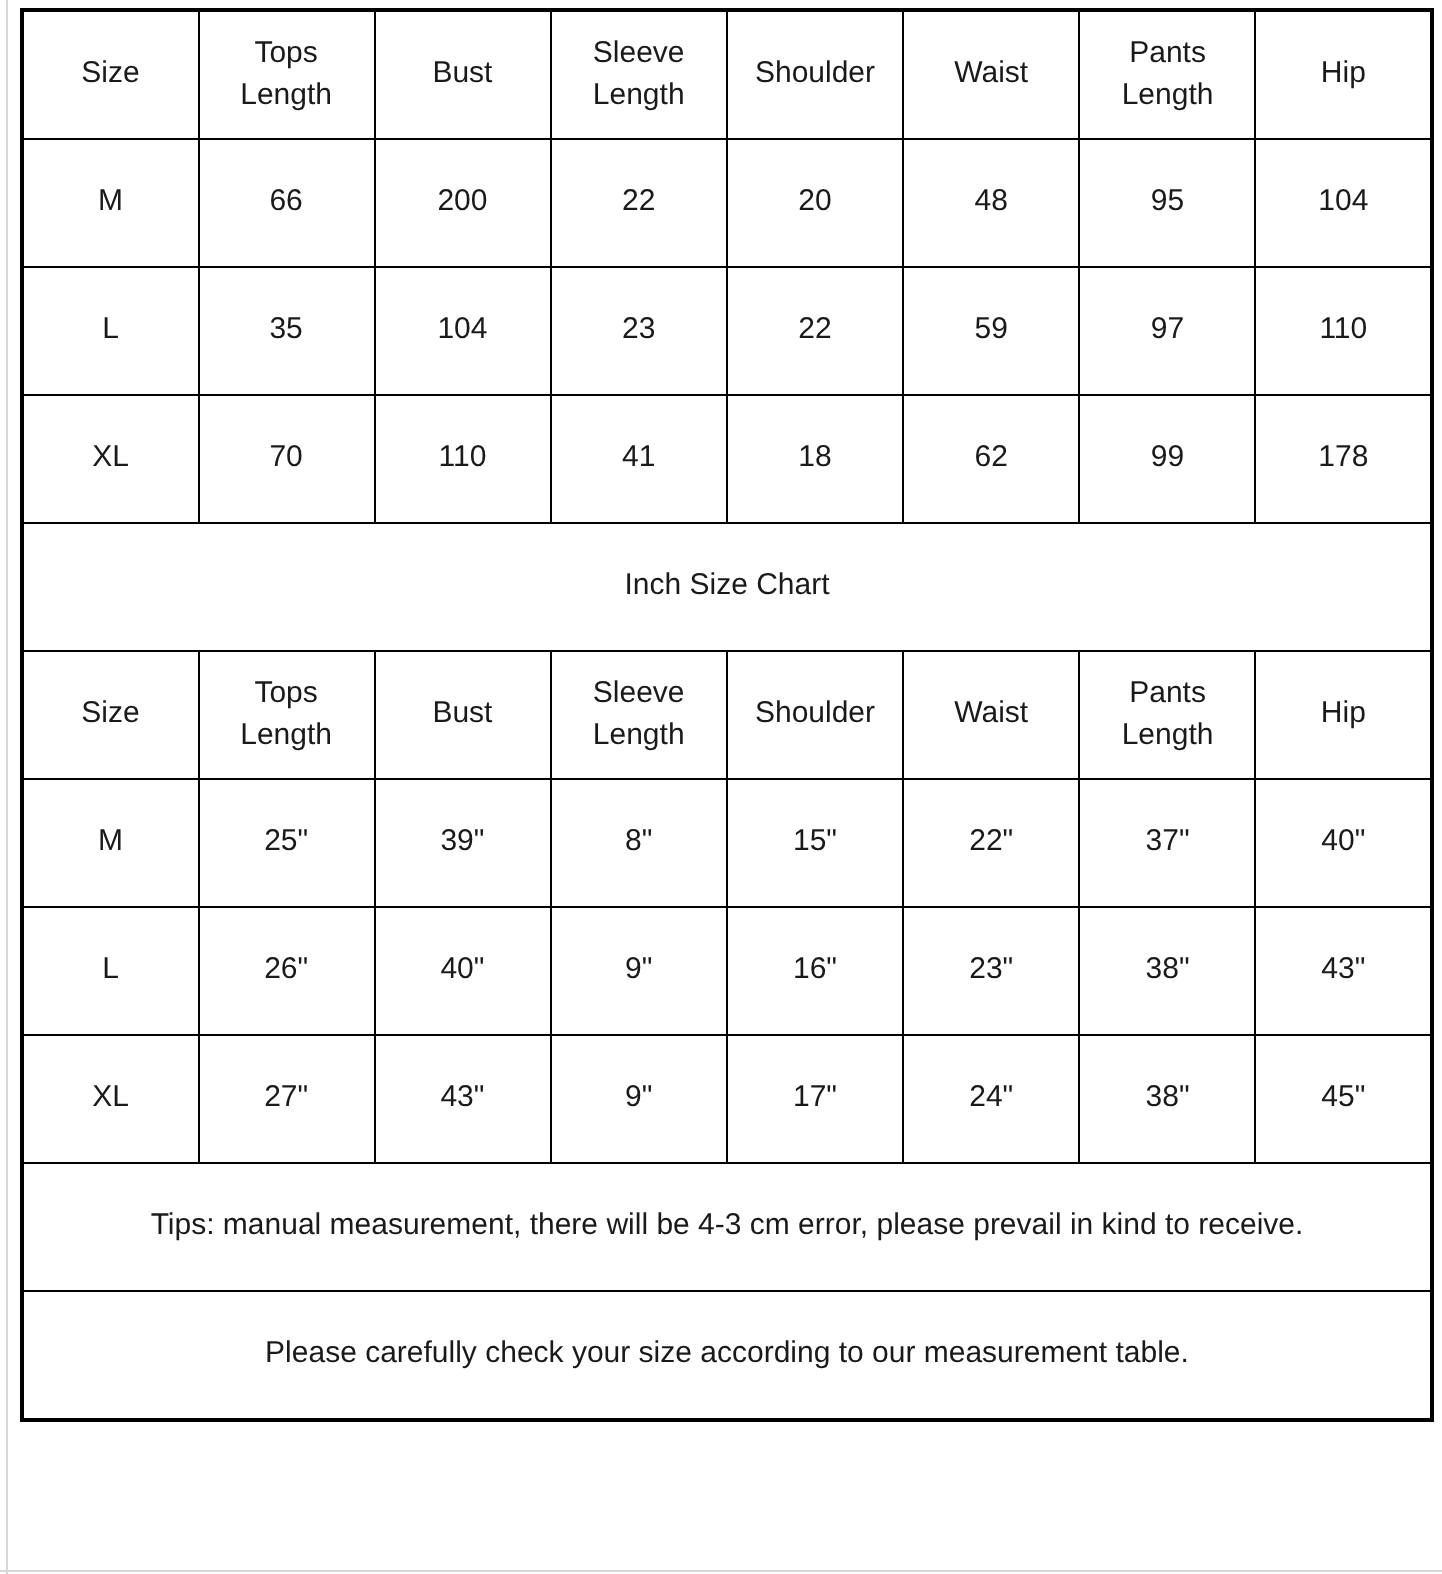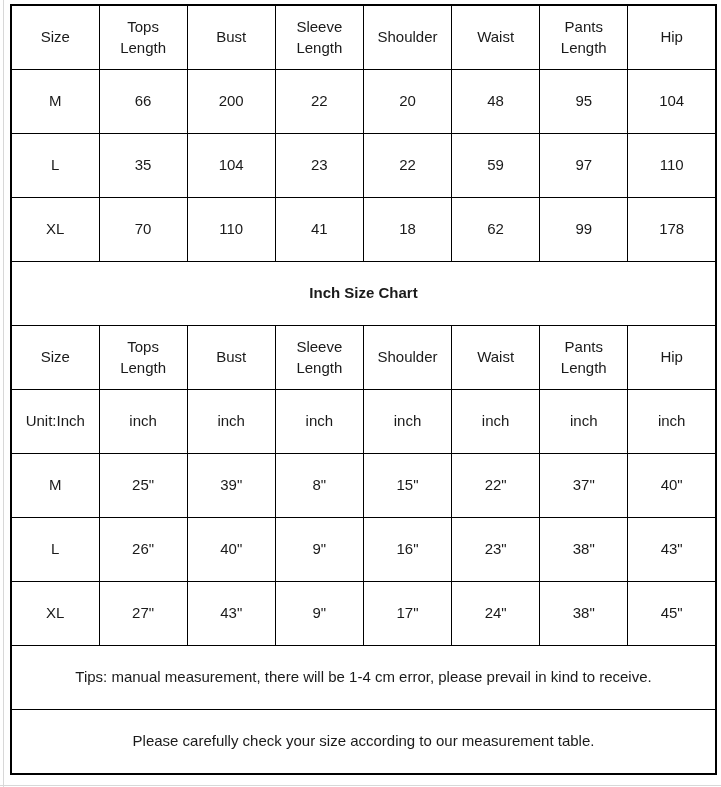--- a/index.html
+++ b/index.html
@@ -38,21 +38,21 @@
     text-align:center;
     vertical-align:middle;
     font-size:15px;
     line-height:1.35;
     padding:2px 4px;
     background:#FFFFFF;
     overflow:hidden;
   }
   td.hdr{background:var(--header-bg);}
   td.gray{background:var(--alt-bg);}
-  td.title-cell{font-size:16px;background:#FFFFFF;font-weight:bold;}
+  td.title-cell{font-size:16px;background:#FFFFFF;}
   td.note-cell{
     text-align:left;
     font-size:16px;
     padding-left:19px;
     background:#FFFFFF;
   }
 </style>
 </head>
 <body>
 
@@ -123,30 +123,20 @@
       <td class="hdr">Size</td>
       <td class="hdr">Tops Length</td>
       <td class="hdr">Bust</td>
       <td class="hdr">Sleeve Length</td>
       <td class="hdr">Shoulder</td>
       <td class="hdr">Waist</td>
       <td class="hdr">Pants Length</td>
       <td class="hdr">Hip</td>
     </tr>
 
-    <tr>
-      <td class="hdr">Unit:Inch</td>
-      <td class="hdr">inch</td>
-      <td class="hdr">inch</td>
-      <td class="hdr">inch</td>
-      <td class="hdr">inch</td>
-      <td class="hdr">inch</td>
-      <td class="hdr">inch</td>
-      <td class="hdr">inch</td>
-    </tr>
 
     <tr>
       <td>M</td>
       <td>25"</td>
       <td>39"</td>
       <td>8"</td>
       <td>15"</td>
       <td>22"</td>
       <td>37"</td>
       <td>40"</td>
@@ -166,19 +156,19 @@
       <td>27"</td>
       <td>43"</td>
       <td>9"</td>
       <td>17"</td>
       <td>24"</td>
       <td>38"</td>
       <td>45"</td>
     </tr>
 
     <tr>
-      <td class="note-cell" colspan="8">Tips: manual measurement, there will be 1-4 cm error, please prevail in kind to receive.</td>
+      <td class="note-cell" colspan="8">Tips: manual measurement, there will be 4-3 cm error, please prevail in kind to receive.</td>
     </tr>
     <tr>
       <td class="note-cell" colspan="8">Please carefully check your size according to our measurement table.</td>
     </tr>
   </tbody>
 </table>
 
 </body></html>

